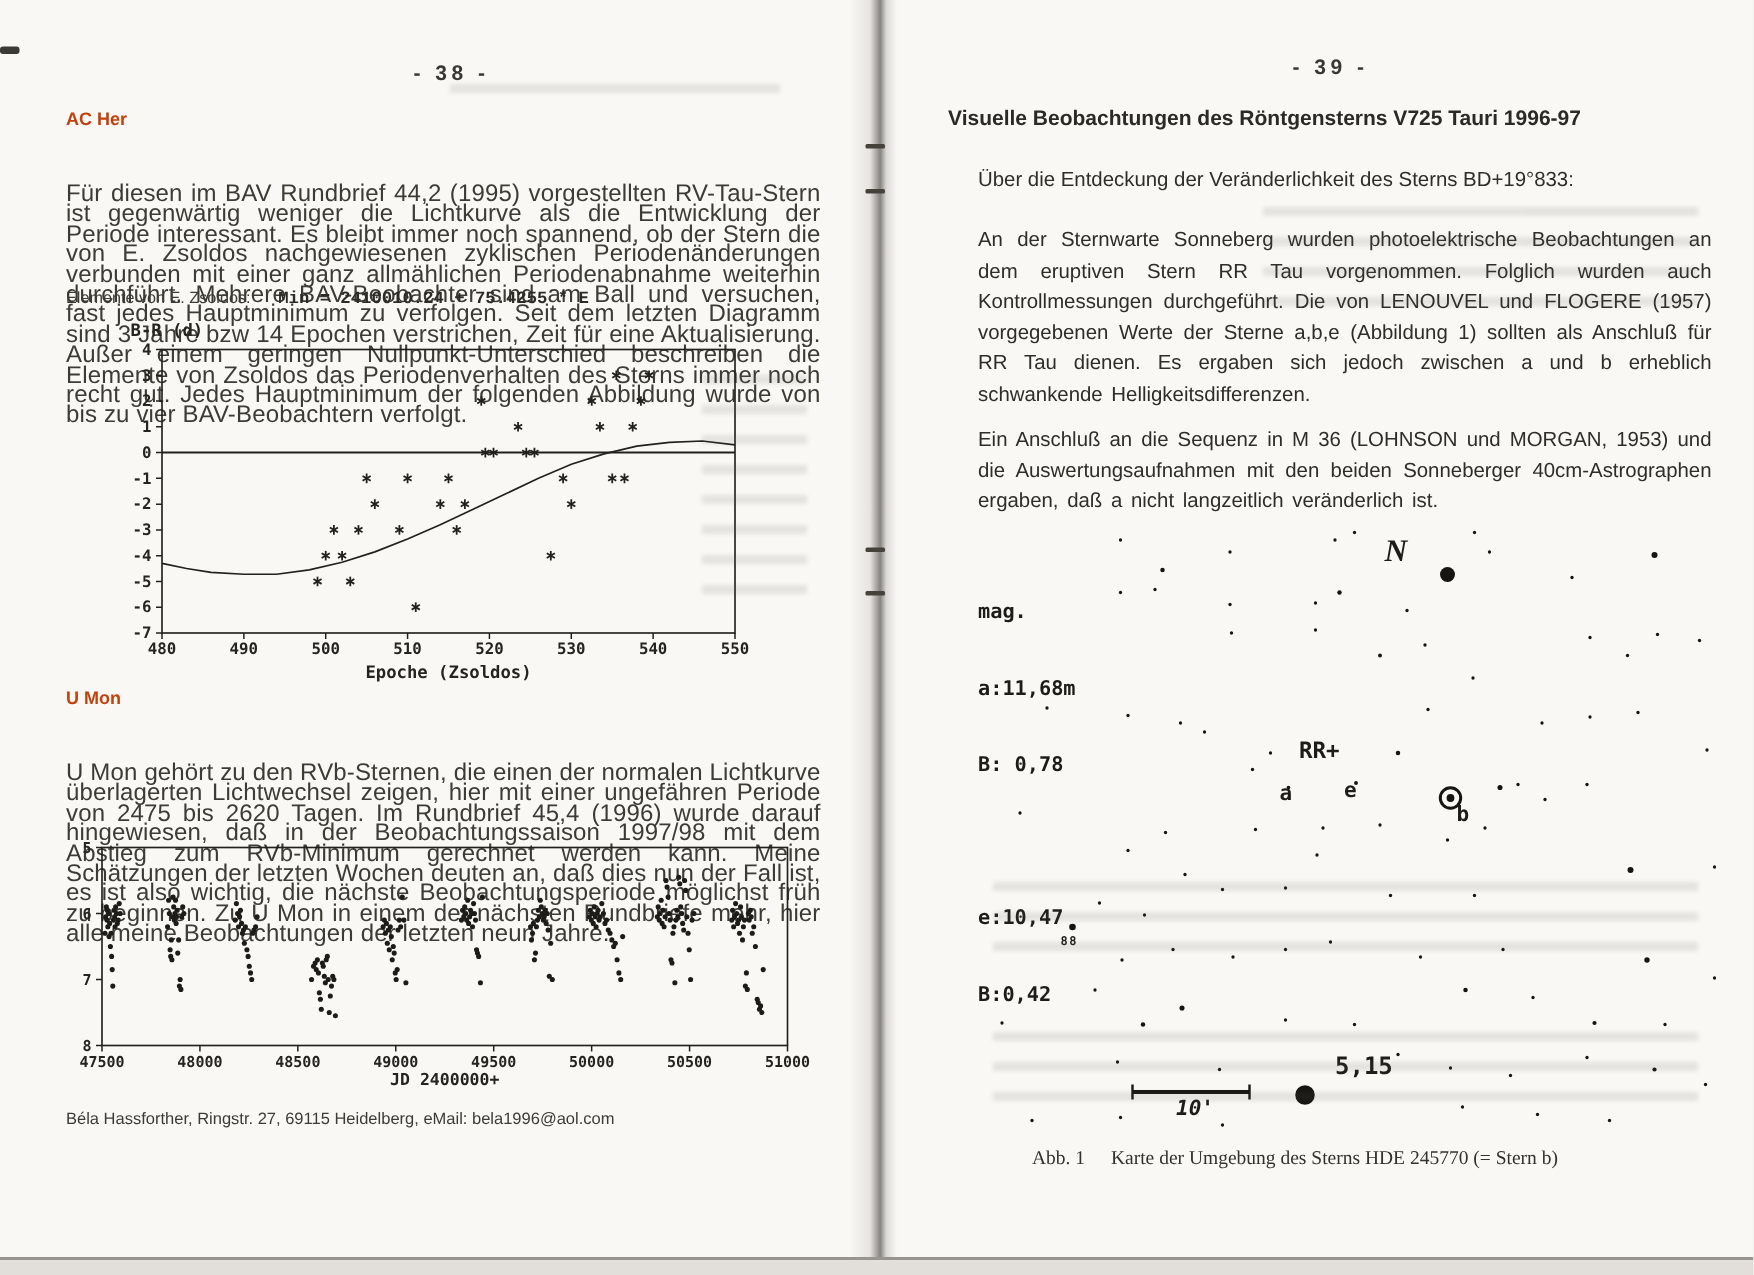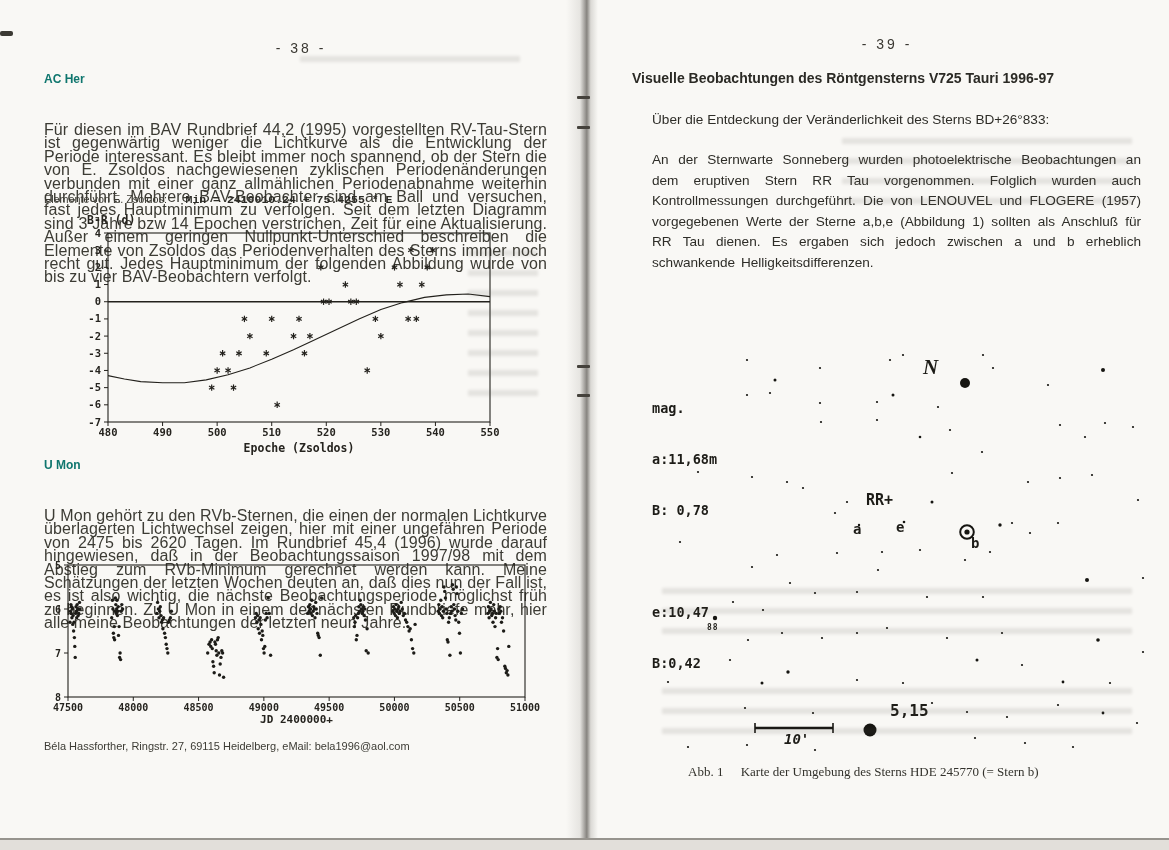--- a/index.html
+++ b/index.html
@@ -2,22 +2,22 @@
 <html><head>
 <meta charset="utf-8">
 <style>
   html,body{margin:0;padding:0;background:#e9e7e2;}
   .scan{position:relative;width:1169px;height:850px;background:#f9f8f5;overflow:hidden;
         font-family:"Liberation Sans",sans-serif;color:#35342e;}
   .page{position:absolute;top:0;height:850px;}
   .page-left{left:0;width:585px;}
   .page-right{left:592px;width:504px;}
   .abs{position:absolute;}
-  .pageno{font-size:14px;font-weight:normal;letter-spacing:3px;color:#3a3832;text-align:center;}
-  .h-sec{font-size:12px;font-weight:bold;color:#0f766e;}
+  .pageno{font-size:14px;font-weight:bold;letter-spacing:3px;color:#3a3832;text-align:center;}
+  .h-sec{font-size:12px;font-weight:bold;color:#c2410c;}
   .body-sm{font-size:16px;line-height:13.4px;text-align:justify;color:#3c3b34;letter-spacing:.1px;margin-top:36px;}
   .body-lg{font-size:13.6px;line-height:20.6px;text-align:justify;color:#2e2d28;word-spacing:2px;}
   .formula{font-family:Liberation Mono, monospace;font-weight:bold;font-size:11.5px;color:#2c2b26;}
   .title-r{font-size:14px;font-weight:bold;color:#2b2a25;}
   .caption{font-family:"Liberation Serif",serif;font-size:13px;color:#33322c;}
   .footer-l{font-size:11px;color:#3c3b34;}
   .chartbox{position:absolute;}
   .chartbox svg text{fill:#26241f;}
   .starmap{position:absolute;width:524px;height:412px;}
   .starmap svg{position:absolute;left:0;top:0;}
@@ -543,24 +543,25 @@
 
     <div class="ghost" style="left:300px;top:56px;width:220px;height:18px;"></div>
     <div class="ghost" style="left:468px;top:250px;width:70px;height:150px;"></div>
   </div>
 
   <div class="page page-right">
     <div class="abs pageno" style="left:250px;top:36px;width:90px;">- 39 -</div>
 
     <div class="abs title-r" style="left:40px;top:70px;width:500px;">Visuelle Beobachtungen des Röntgensterns V725 Tauri 1996-97</div>
 
-    <div class="abs" style="left:60px;top:112px;width:500px;font-size:13.6px;color:#2e2d28;">Über die Entdeckung der Veränderlichkeit des Sterns BD+26°833:</div>
+    <div class="abs" style="left:60px;top:112px;width:500px;font-size:13.6px;color:#2e2d28;">Über die Entdeckung der Veränderlichkeit des Sterns BD+19°833:</div>
 
     <div class="abs body-lg" style="left:60px;top:150px;width:489px;">An der Sternwarte Sonneberg wurden photoelektrische Beobachtungen an dem eruptiven Stern RR Tau vorgenommen. Folglich wurden auch Kontrollmessungen durchgeführt. Die von LENOUVEL und FLOGERE (1957) vorgegebenen Werte der Sterne a,b,e (Abbildung 1) sollten als Anschluß für RR Tau dienen. Es ergaben sich jedoch zwischen a und b erheblich schwankende Helligkeitsdifferenzen.</div>
 
+    <div class="abs body-lg" style="left:60px;top:283px;width:489px;">Ein Anschluß an die Sequenz in M 36 (LOHNSON und MORGAN, 1953) und die Auswertungsaufnahmen mit den beiden Sonneberger 40cm-Astrographen ergaben, daß a nicht langzeitlich veränderlich ist.</div>
 
     <div id="starmap" class="starmap" style="left:48px;top:352px;">
         <svg width="524" height="412" viewBox="0 0 524 412">
           <circle cx="107" cy="8" r="1.1" fill="#161511"></circle>
           <circle cx="180" cy="16" r="1.1" fill="#161511"></circle>
           <circle cx="250" cy="8" r="1.1" fill="#161511"></circle>
           <circle cx="353" cy="16" r="1.1" fill="#161511"></circle>
           <circle cx="408" cy="33" r="1.1" fill="#161511"></circle>
           <circle cx="463" cy="18" r="2" fill="#161511"></circle>
           <circle cx="135" cy="28" r="1.5" fill="#161511"></circle>

